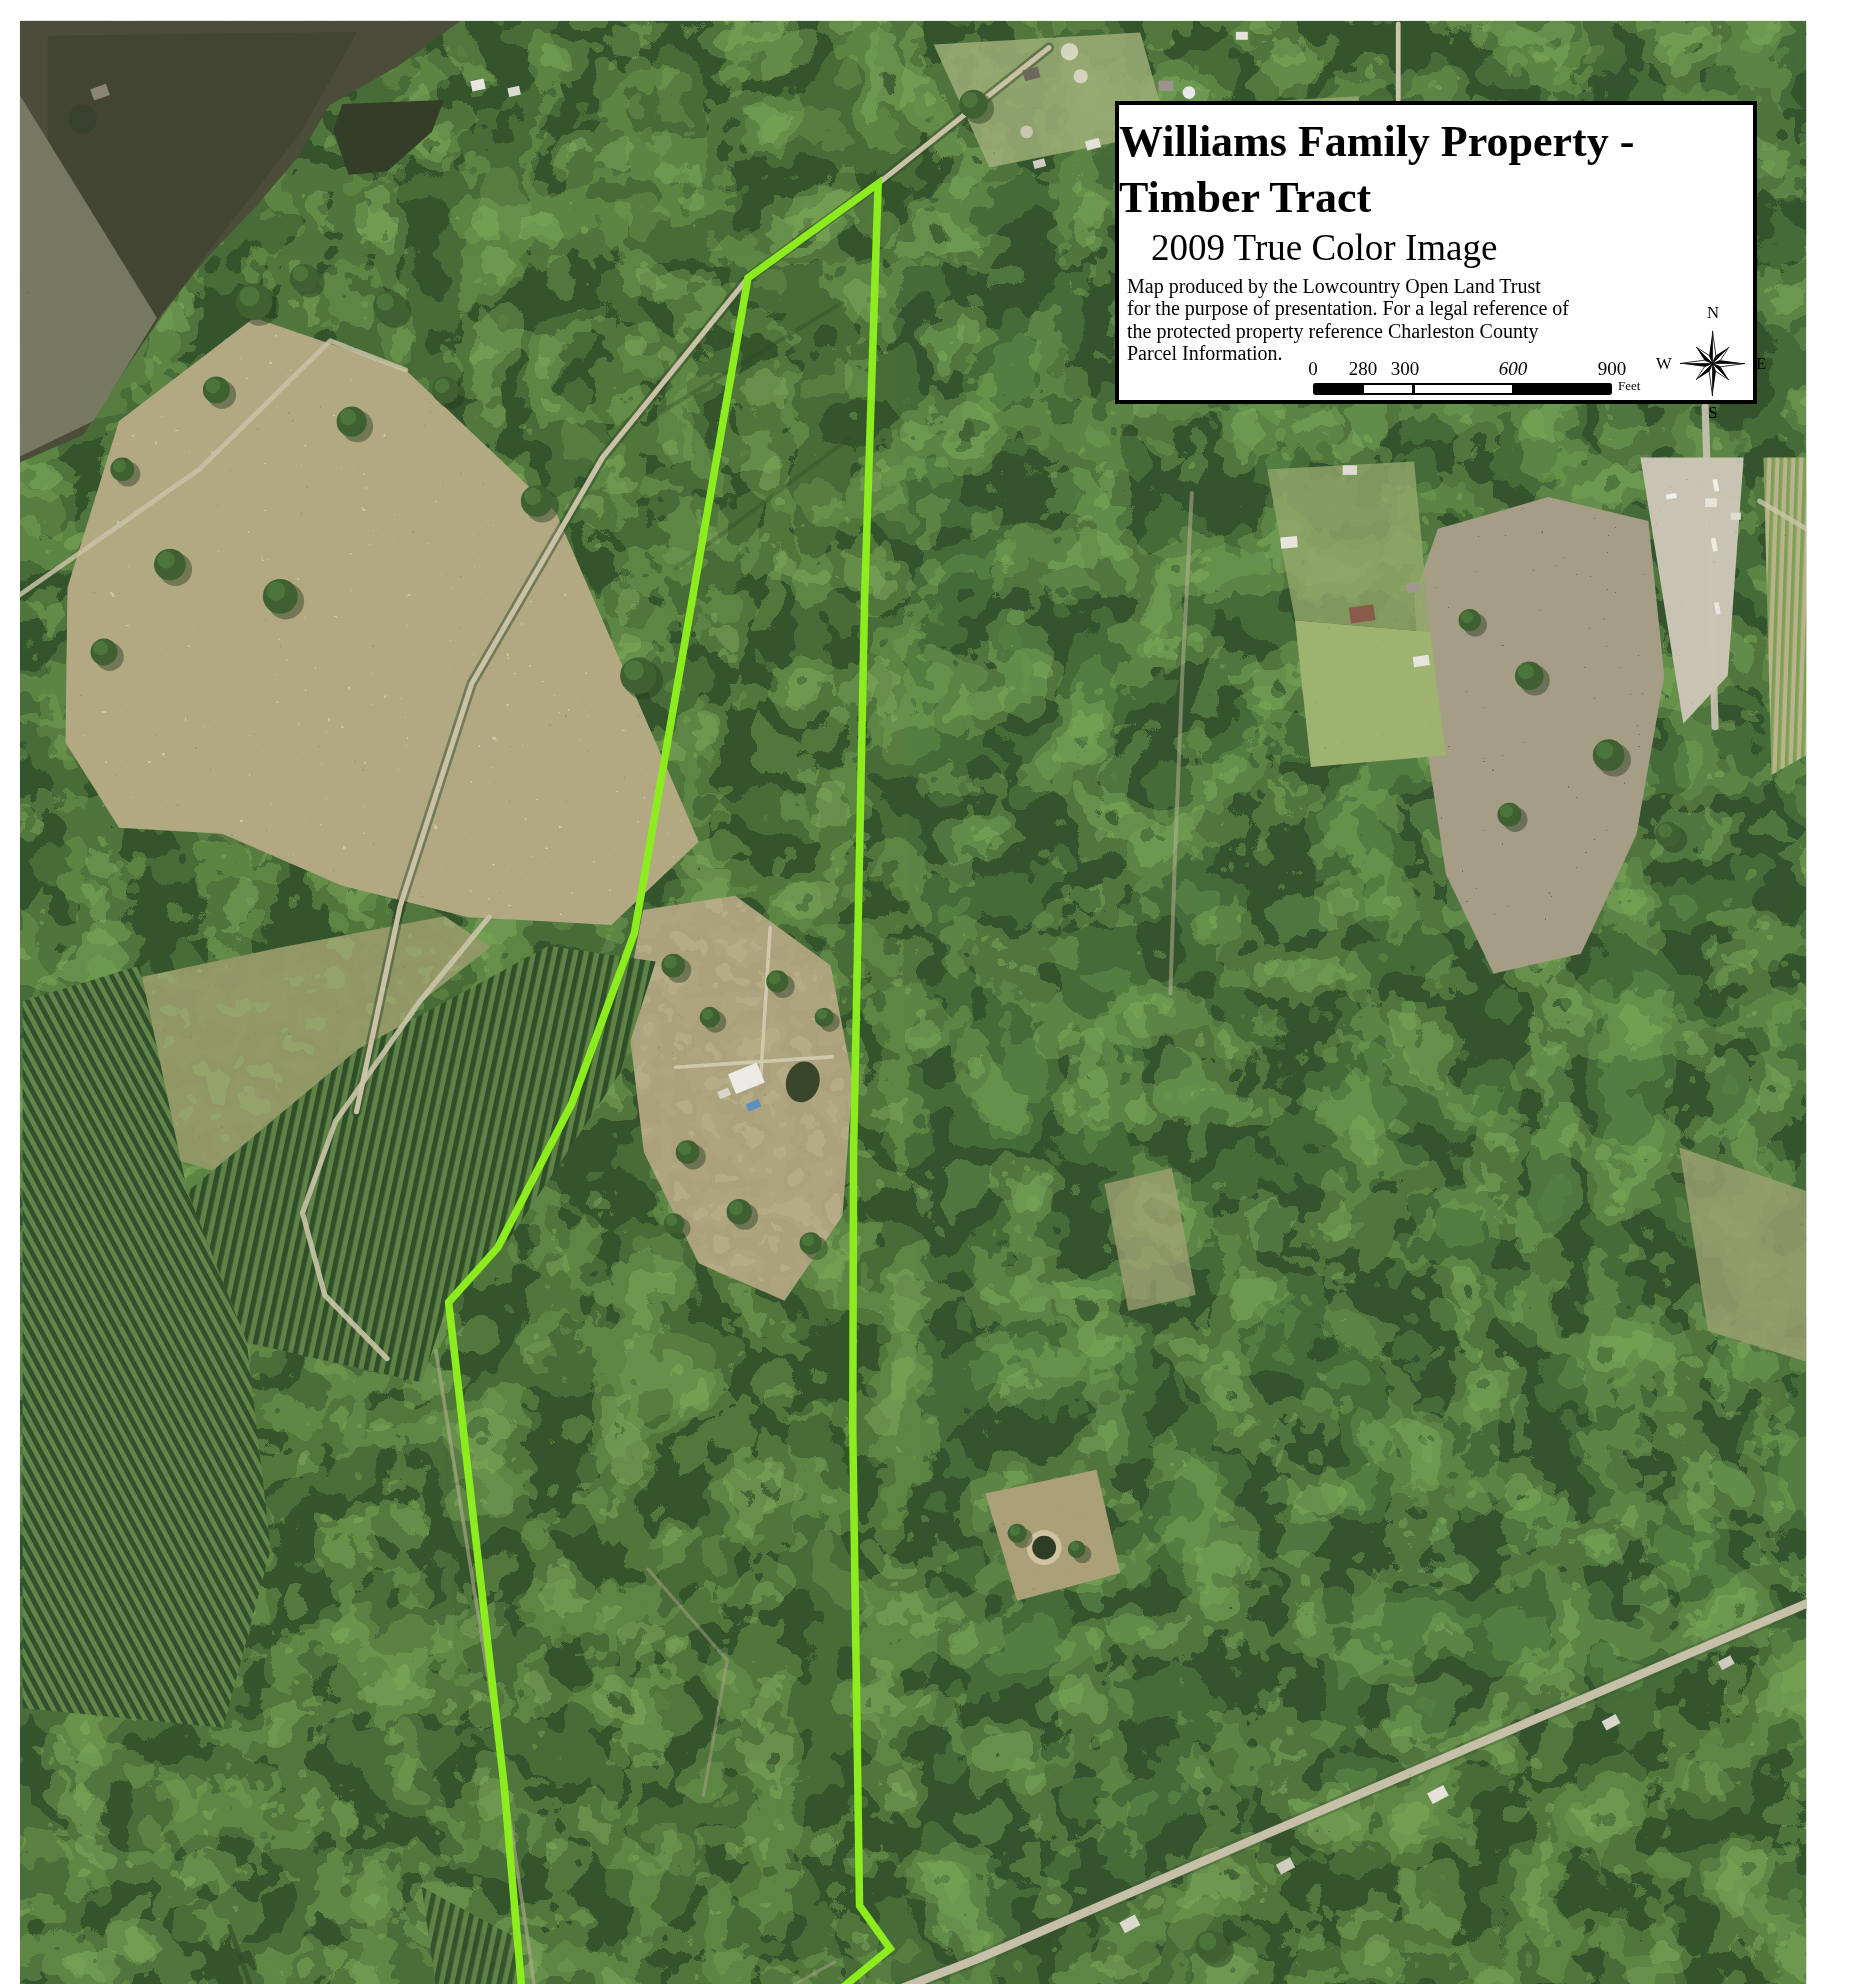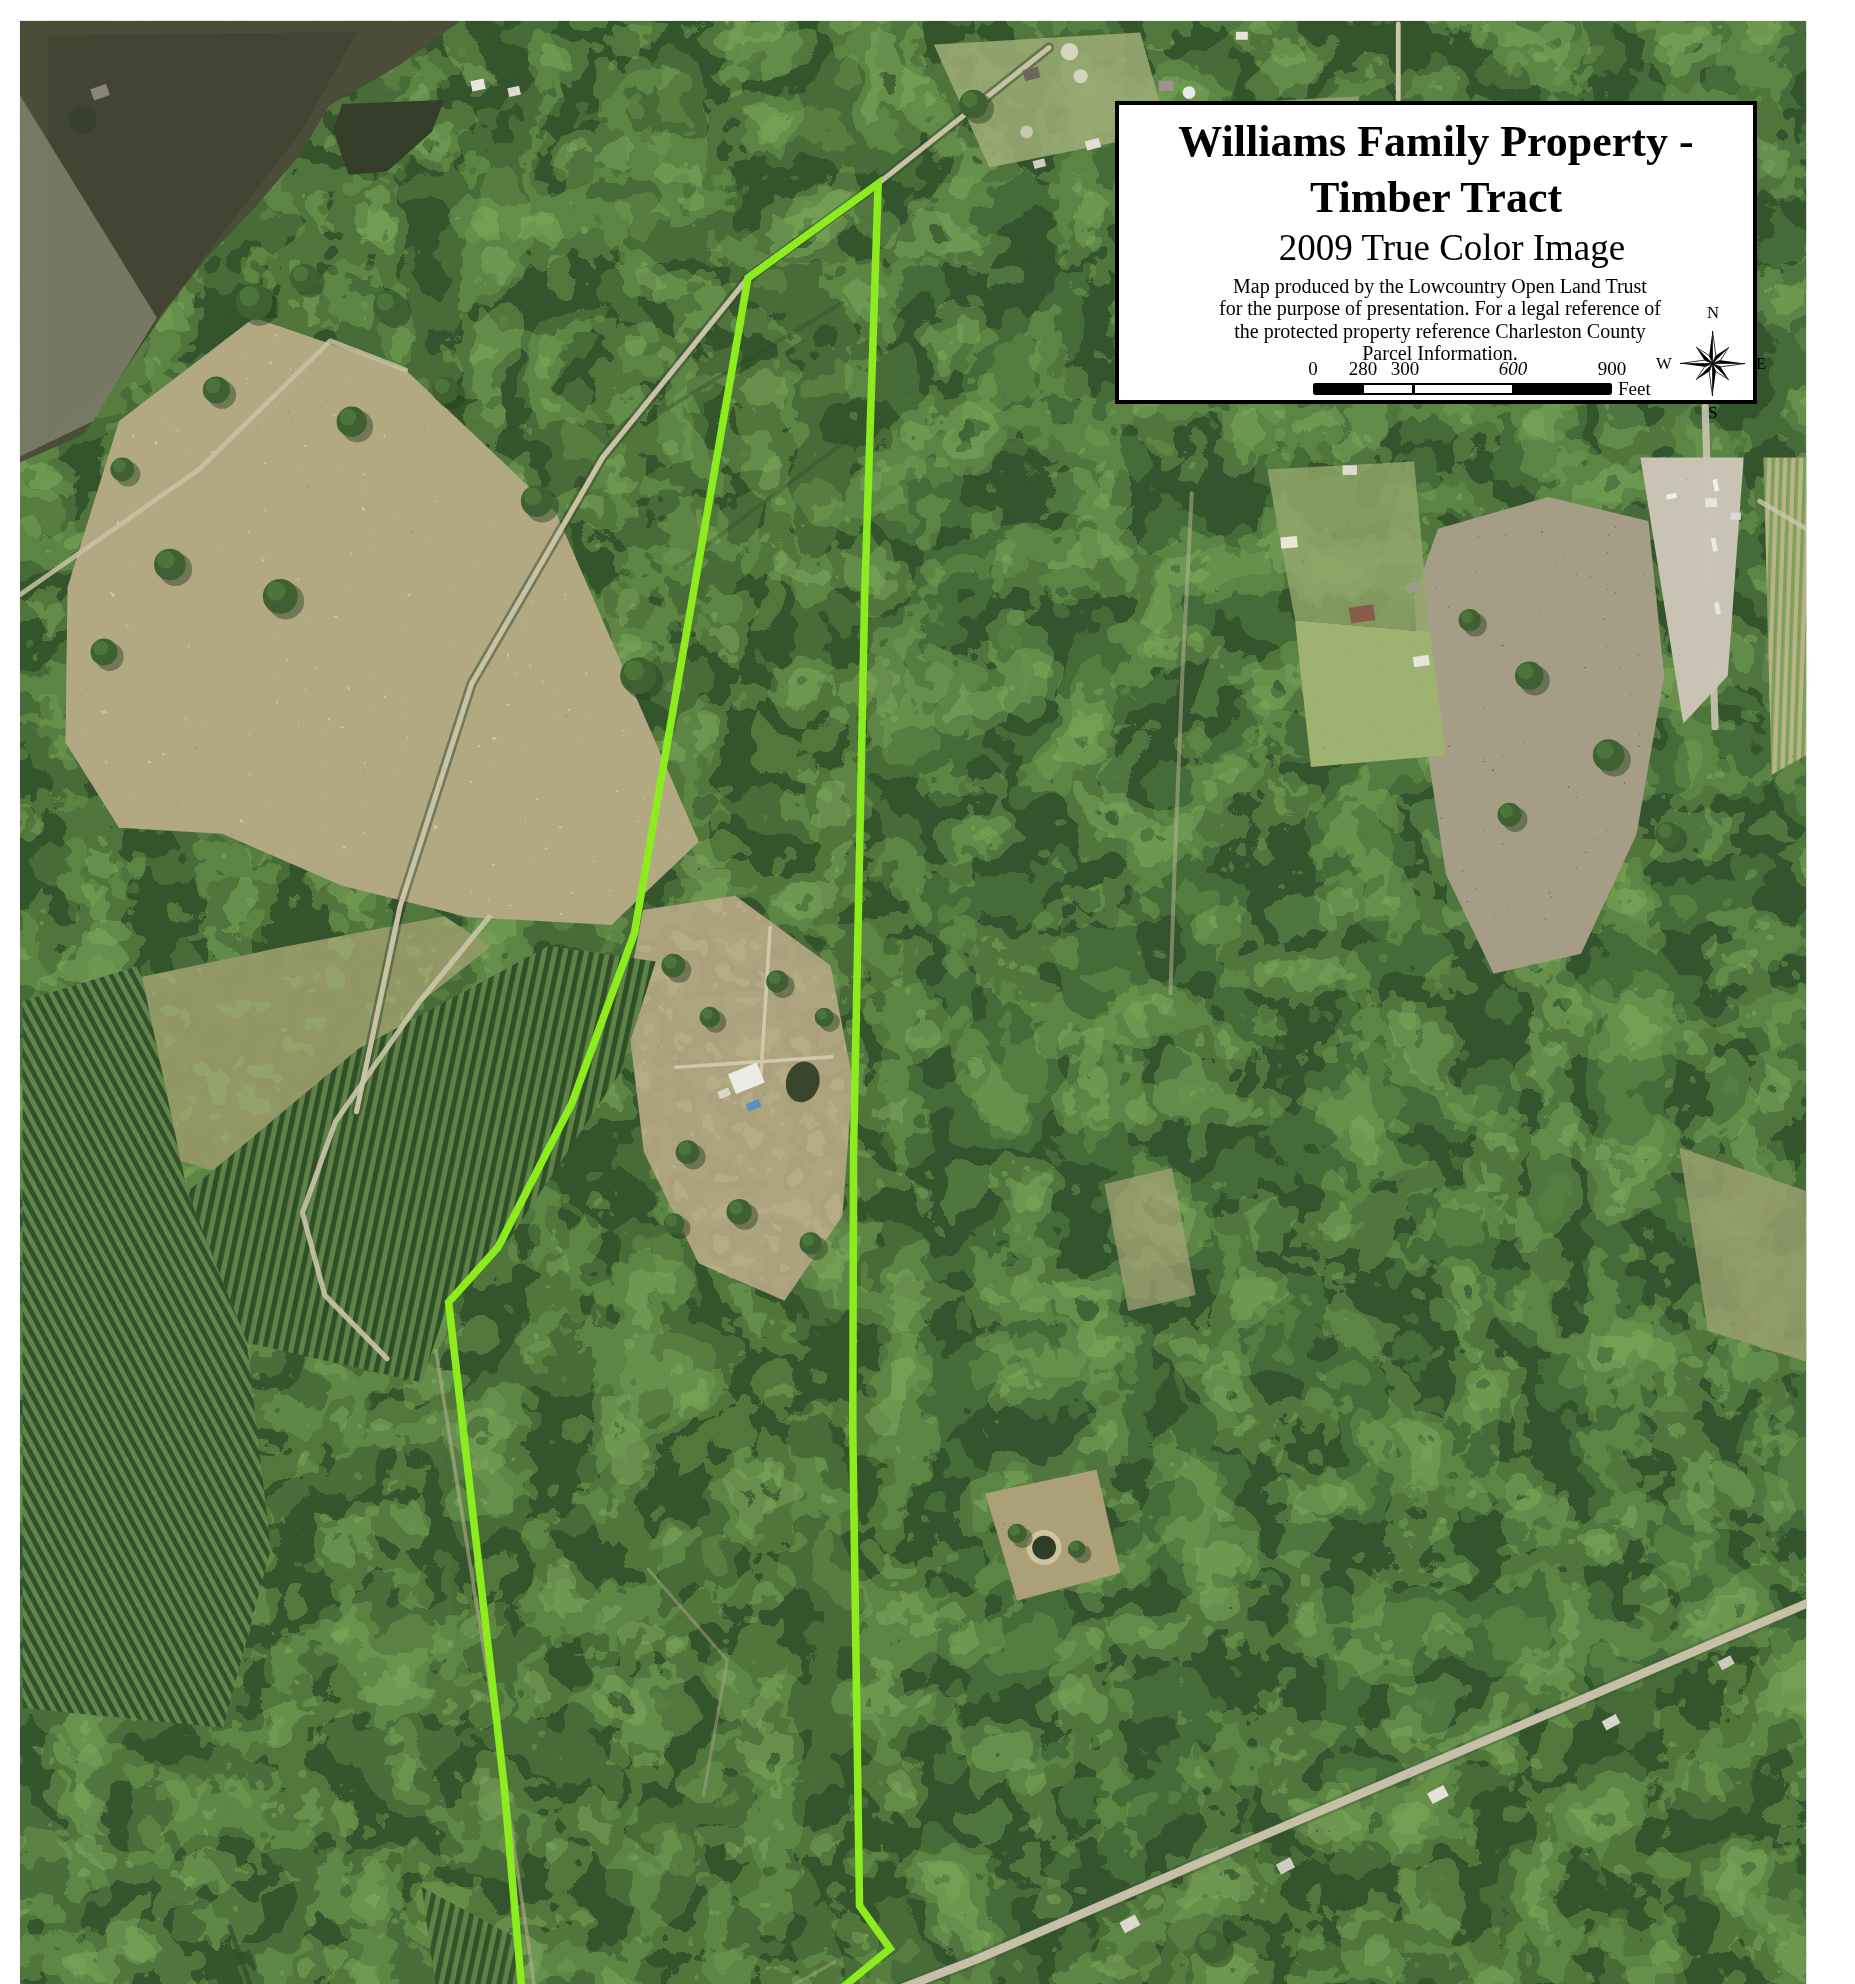--- a/index.html
+++ b/index.html
@@ -1,29 +1,29 @@
 <!DOCTYPE html>
 <html style="font-size:6.4px"><head>
 <meta charset="utf-8">
 <style>
   html,body{margin:0;padding:0;}
   body{width:1856px;height:2402px;background:#ffffff;position:relative;
        font-family:"Liberation Serif", serif;}
   #map-wrap{position:absolute;left:0;top:0;width:1856px;height:2402px;}
   svg{position:absolute;left:0;top:0;}
   #title-box{position:absolute;background:#ffffff;border:4px solid #000;
-             box-sizing:border-box;text-align:center;color:#000;}
+             box-sizing:border-box;color:#000;}
   #title-box .big{font-weight:bold;font-size:44px;line-height:1.28;padding-top:8.7px;}
   #title-box .sub{font-size:37px;line-height:1.1;margin-top:1.6px;padding-left:32px;}
   #title-box .note{font-size:20px;line-height:1.12;margin-top:6.4px;margin-left:8px;}
   #scalebar{position:absolute;}
   #scalebar .tick{position:absolute;transform:translateX(-50%);font-size:19px;top:-24.6px;}
   #scalebar .bar{position:absolute;left:0;top:0;height:12px;background:#000;border-radius:2.4px;}
   #scalebar .wseg{position:absolute;top:2px;height:8px;background:#fff;}
-  #scalebar .unit{position:absolute;font-size:19px;top:-4.8px;font-family:Liberation Serif, serif;}
+  #scalebar .unit{position:absolute;font-size:13px;top:-4.8px;font-family:Liberation Serif, serif;}
   .complabel{position:absolute;font-size:16.7px;transform:translate(-50%,-50%);}
   [data-name]{}
 </style>
 </head>
 <body data-name="page">
 
 <div id="map-wrap" data-name="map-container">
   <svg id="mapsvg" data-name="map-svg" width="1856" height="2402" viewBox="0 0 4675 6050" xmlns="http://www.w3.org/2000/svg">
     <defs>
       <clipPath id="mapclip">

